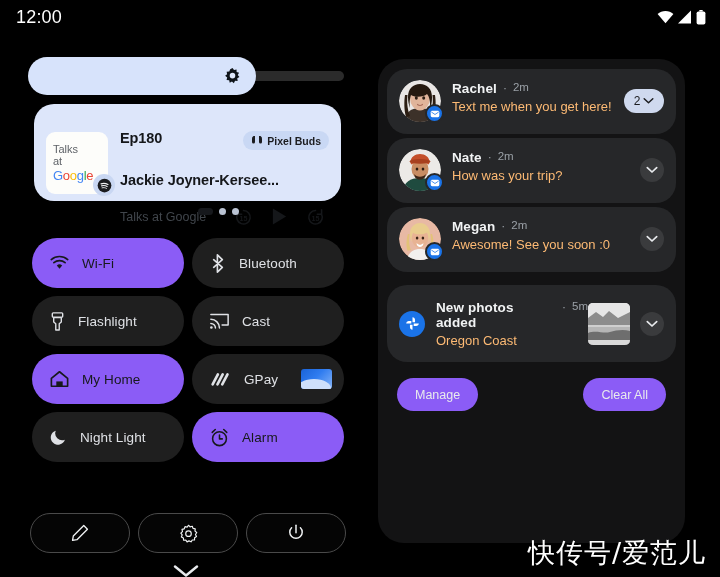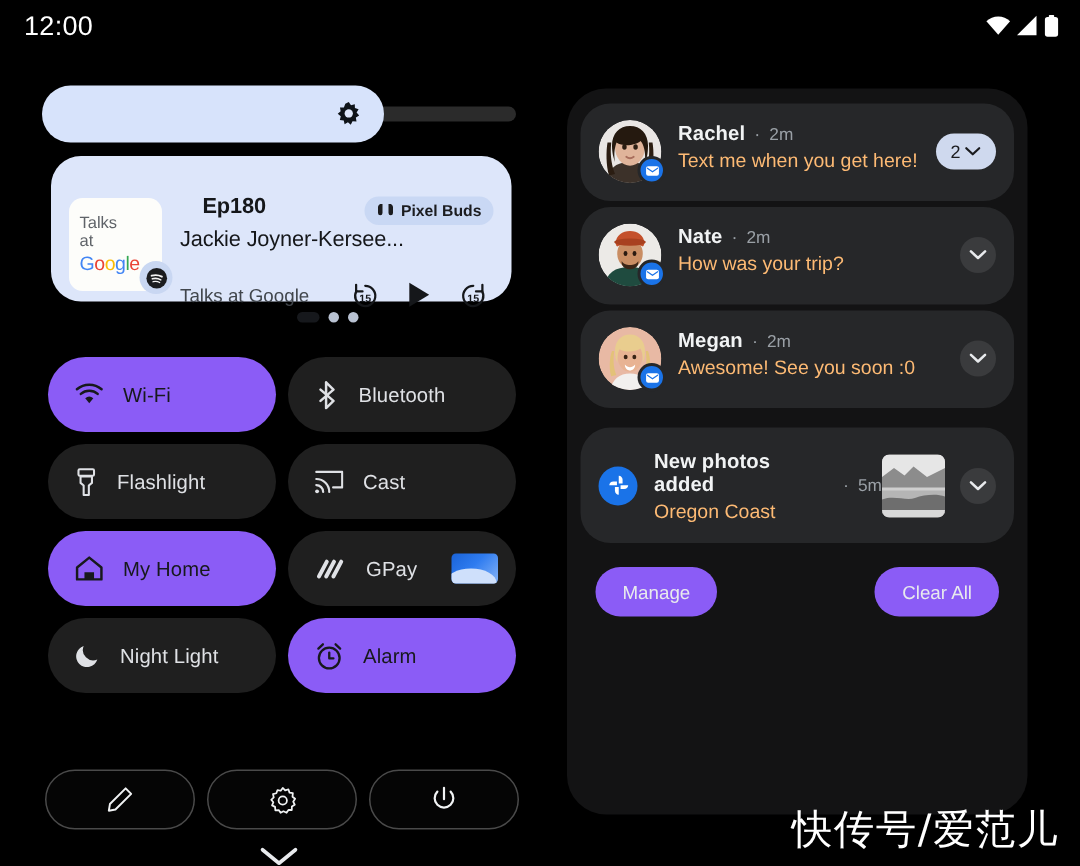--- a/index.html
+++ b/index.html
@@ -51,28 +51,28 @@
   .aa-g { font-size:13px; font-weight:400; letter-spacing:-.3px; margin-top:1px; }
   .aa-g .b{color:#4285f4}.aa-g .r{color:#ea4335}.aa-g .y{color:#fbbc05}
   .aa-g .b2{color:#4285f4}.aa-g .g{color:#34a853}.aa-g .r2{color:#ea4335}
   .spotbadge {
     position:absolute; right:-7px; bottom:-2px; width:22px; height:22px;
     border-radius:50%; background:#c9d7f2;
     display:flex; align-items:center; justify-content:center;
   }
   .mediainfo { flex:1; padding-left:12px; position:relative; }
   .mi-top { display:flex; align-items:flex-start; justify-content:space-between; }
-  .mi-ep { font-size:14.5px; font-weight:700; color:#15171a; letter-spacing:-.1px;margin-left:15px; }
+  .mi-ep { font-size:14.5px; font-weight:700; color:#15171a; letter-spacing:-.1px; }
   .buds-chip {
     background:#c9d8f4; border-radius:11px; height:19px; padding:0 8px;
     display:flex; align-items:center; gap:4px; margin-top:1px;
   }
   .buds-chip span.t { font-size:10.5px; font-weight:700; color:#1b1c1f; }
   .mi-title {
-    font-size:14.5px; font-weight:400; color:#15171a; margin-top:2px;
+    font-size:14.5px; font-weight:700; color:#15171a; margin-top:22px;
     letter-spacing:-.1px; white-space:nowrap;
   }
   .mi-bottom { display:flex; align-items:center; justify-content:space-between; margin-top:19px; }
   .mi-sub { font-size:12.5px; color:#41464c; }
   .mi-ctrls { display:flex; align-items:center; gap:18px; padding-right:4px; }
   .dots { position:absolute; left:0; right:0; bottom:-14px; display:flex; justify-content:center; gap:6px; }
   .dot { width:7px; height:7px; border-radius:4px; background:#b9c2d2; }
   .dot.active { width:15px; background:#16181c; }
 
   
@@ -116,21 +116,21 @@
   .notif + .notif { margin-top:4px; }
   .notif.photos { margin-top:13px; padding:14px 12px; align-items:center; }
   .avatar-wrap { position:relative; width:42px; height:42px; flex:none; }
   .avatar { width:42px; height:42px; border-radius:50%; overflow:hidden; position:relative; }
   .msgbadge {
     position:absolute; right:-3px; bottom:-1px; width:19px; height:19px;
     border-radius:50%; background:#1a73e8; border:2px solid #262729;
     display:flex; align-items:center; justify-content:center;
   }
   .ntext { flex:1; padding-left:11px; padding-top:1px; min-width:0; }
-  .nhead { display:flex; align-items:flex-end; gap:6px; }
+  .nhead { display:flex; align-items:flex-start; gap:6px; }
   .nname { font-size:13.5px; font-weight:700; color:#f1f3f4; letter-spacing:.1px; }
   .ndot { font-size:12px; color:#9aa0a6; }
   .ntime { font-size:11.5px; color:#9aa0a6; }
   .nbody { font-size:13px; color:#fdba74; margin-top:3px; white-space:nowrap; overflow:hidden; }
   .chev-btn {
     width:24px; height:24px; border-radius:50%; background:#3a3b3d; flex:none;
     display:flex; align-items:center; justify-content:center; align-self:center;
   }
   .count-chip {
     height:24px; min-width:40px; border-radius:13px; background:#cfd9ee;

